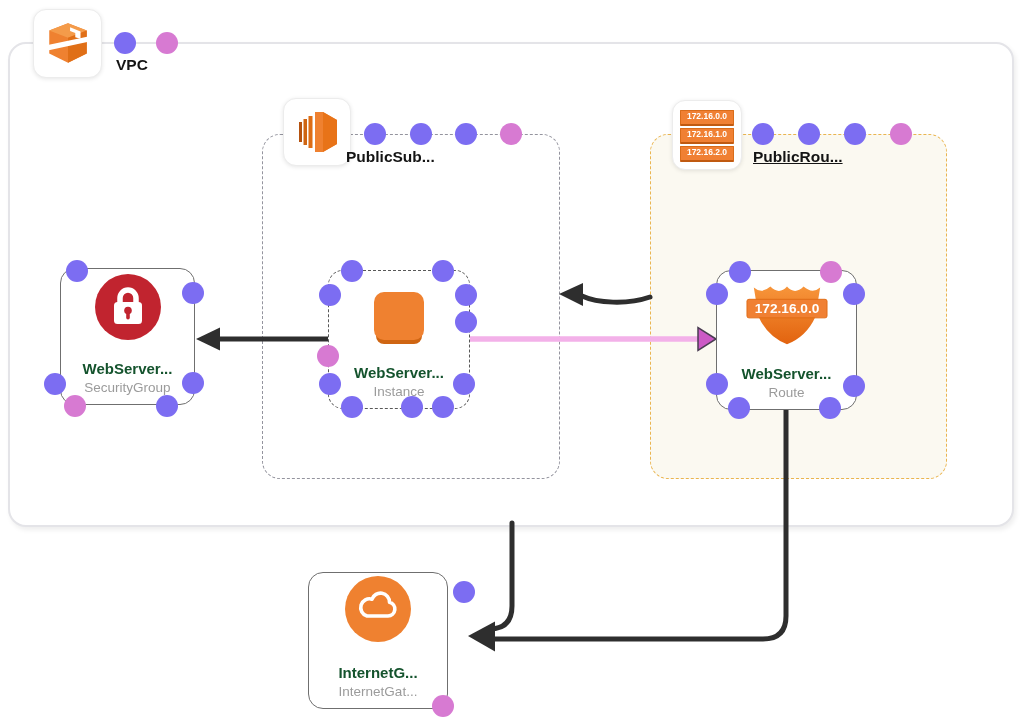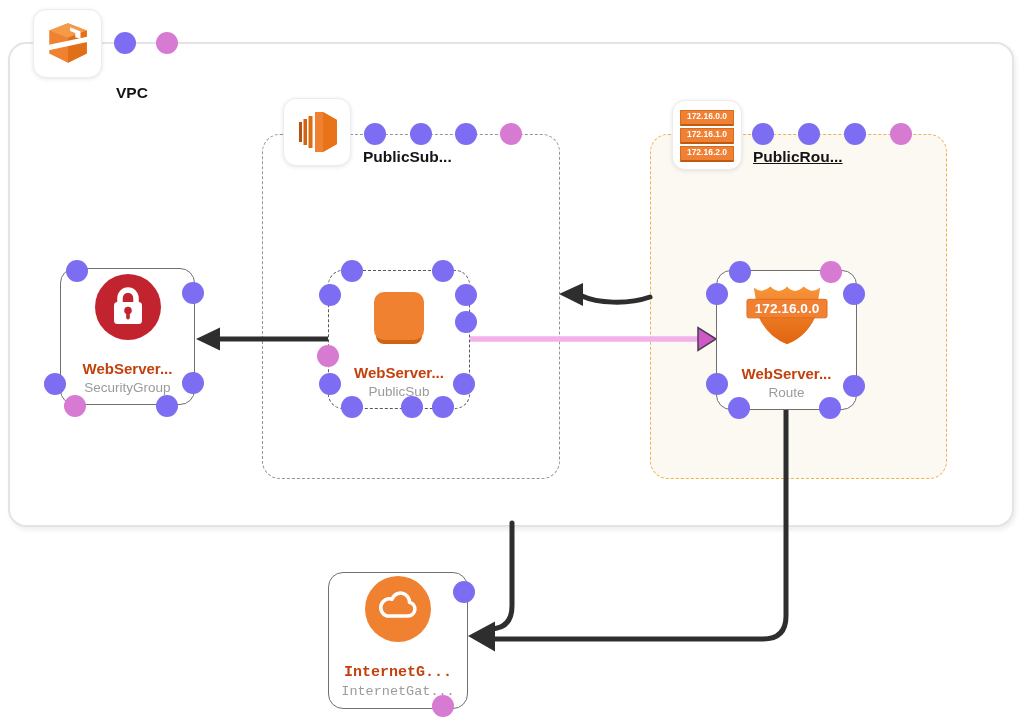--- a/index.html
+++ b/index.html
@@ -17,21 +17,21 @@
   #vpc-iconbox{left:33px;top:9px;width:67px;height:67px;}
   #subnet-iconbox{left:283px;top:98px;width:66px;height:66px;}
   #rt-iconbox{left:672px;top:100px;width:68px;height:66px;flex-direction:column;gap:2px;padding-top:2px;}
   .rt-row{width:52px;height:13px;background:#f08033;border:1px solid #d96c1a;border-bottom:2px solid #c05a11;border-radius:1px;
     color:#fff;font-size:8.5px;font-weight:bold;line-height:11px;text-align:center;letter-spacing:0;}
   
   .clabel{position:absolute;font-weight:bold;font-size:15.5px;color:#141414;z-index:3;}
   
   .node{position:absolute;background:#ffffff;border:1.4px solid #6f6f6f;border-radius:15px;z-index:3;text-align:center;}
   .node.dashed{border-style:dashed;border-color:#585858;}
-  .node-title{position:absolute;left:0;right:0;bottom:27px;font-weight:bold;font-size:15px;color:#c2410c;}
+  .node-title{position:absolute;left:0;right:0;bottom:27px;font-weight:bold;font-size:15px;color:#14532d;}
   .node-sub{position:absolute;left:0;right:0;bottom:9px;font-size:13.5px;color:#9b9b9b;}
   .badge-circle{width:66px;height:66px;border-radius:50%;margin:5px auto 0;display:flex;align-items:center;justify-content:center;}
   .red{background:#c1242f;}
   .orange{background:#ef8130;}
   .ec2-square{width:50px;height:48px;margin:21px auto 0;background:#ef8130;border-radius:10px;box-shadow:0 6px 0 -2px #cf6512;}
   
   .port{position:absolute;width:22px;height:22px;border-radius:50%;z-index:4;}
   .port.purple{background:#7c6df2;}
   .port.pink{background:#d77ad2;}
   
@@ -90,60 +90,60 @@
     <polygon points="30,4 44,12 44,36 30,44" fill="#e87318"></polygon>
   </svg>
 </div>
 
 <div class="icon-box" id="rt-iconbox">
   <div class="rt-row">172.16.0.0</div>
   <div class="rt-row">172.16.1.0</div>
   <div class="rt-row">172.16.2.0</div>
 </div>
 
-<div class="clabel" style="left:116px;top:56px;margin-top:28px;">VPC</div>
-<div class="clabel" style="left:363px;top:148px;">PublicSub...</div>
+<div class="clabel" style="left:116px;top:56px;">VPC</div>
+<div class="clabel" style="left:346px;top:148px;">PublicSub...</div>
 <div class="clabel" style="left:753px;top:148px;text-decoration:underline;">PublicRou...</div>
 
 <div class="node" style="left:60px;top:268px;width:133px;height:135px;">
   <div class="badge-circle red">
     <svg width="48" height="48" viewBox="0 0 48 48">
       <path d="M16 20 v-5 a8 8 0 0 1 16 0 v5" fill="none" stroke="#ffffff" stroke-width="5.5"></path>
       <rect x="10" y="19" width="28" height="22" rx="3.5" fill="#ffffff"></rect>
       <circle cx="24" cy="27.5" r="3.8" fill="#c1242f"></circle>
       <rect x="22.2" y="29" width="3.6" height="7.5" rx="1.8" fill="#c1242f"></rect>
     </svg>
   </div>
   <div class="node-title">WebServer...</div>
   <div class="node-sub">SecurityGroup</div>
 </div>
 
 <div class="node dashed" style="left:328px;top:270px;width:140px;height:137px;">
   <div class="ec2-square"></div>
   <div class="node-title">WebServer...</div>
-  <div class="node-sub">PublicSub</div>
+  <div class="node-sub">Instance</div>
 </div>
 
 <div class="node" style="left:716px;top:270px;width:139px;height:138px;">
   <svg width="82" height="74" viewBox="0 0 84 74" style="margin-top:4px;">
     <defs>
       <linearGradient id="shieldGrad" x1="0" y1="0" x2="0" y2="1">
         <stop offset="0" stop-color="#f7953a"></stop>
         <stop offset="1" stop-color="#e2630f"></stop>
       </linearGradient>
     </defs>
     <path d="M8 12 Q 16 19 25 11 Q 34 20 42 11 Q 50 20 59 11 Q 68 19 76 12 L 71 42 Q 62 62 42 70 Q 22 62 13 42 Z" fill="url(#shieldGrad)"></path>
     <rect x="1" y="24" width="82" height="19" rx="2" fill="#f08033" stroke="#e06c16" stroke-width="1"></rect>
     <text x="42" y="38.5" font-size="14" font-weight="bold" fill="#ffffff" text-anchor="middle" font-family="Liberation Sans, sans-serif">172.16.0.0</text>
   </svg>
   <div class="node-title">WebServer...</div>
   <div class="node-sub">Route</div>
 </div>
 
-<div class="node" style="left:328px;top:572px;width:138px;height:135px;font-family:Liberation Mono, monospace;">
+<div class="node" style="left:308px;top:572px;width:138px;height:135px;">
   <div class="badge-circle orange" style="margin-top:3px;">
     <svg width="48" height="48" viewBox="0 0 48 48">
       <path d="M13 31 H 34 A 7 7 0 0 0 35.5 17.2 A 9 9 0 0 0 18 14.2 A 6.8 6.8 0 0 0 13 31 Z" fill="none" stroke="#ffffff" stroke-width="3.6" stroke-linejoin="round" stroke-linecap="round"></path>
     </svg>
   </div>
   <div class="node-title">InternetG...</div>
   <div class="node-sub">InternetGat...</div>
 </div>
 
 <div class="port purple" style="left:114px;top:32px;"></div>

